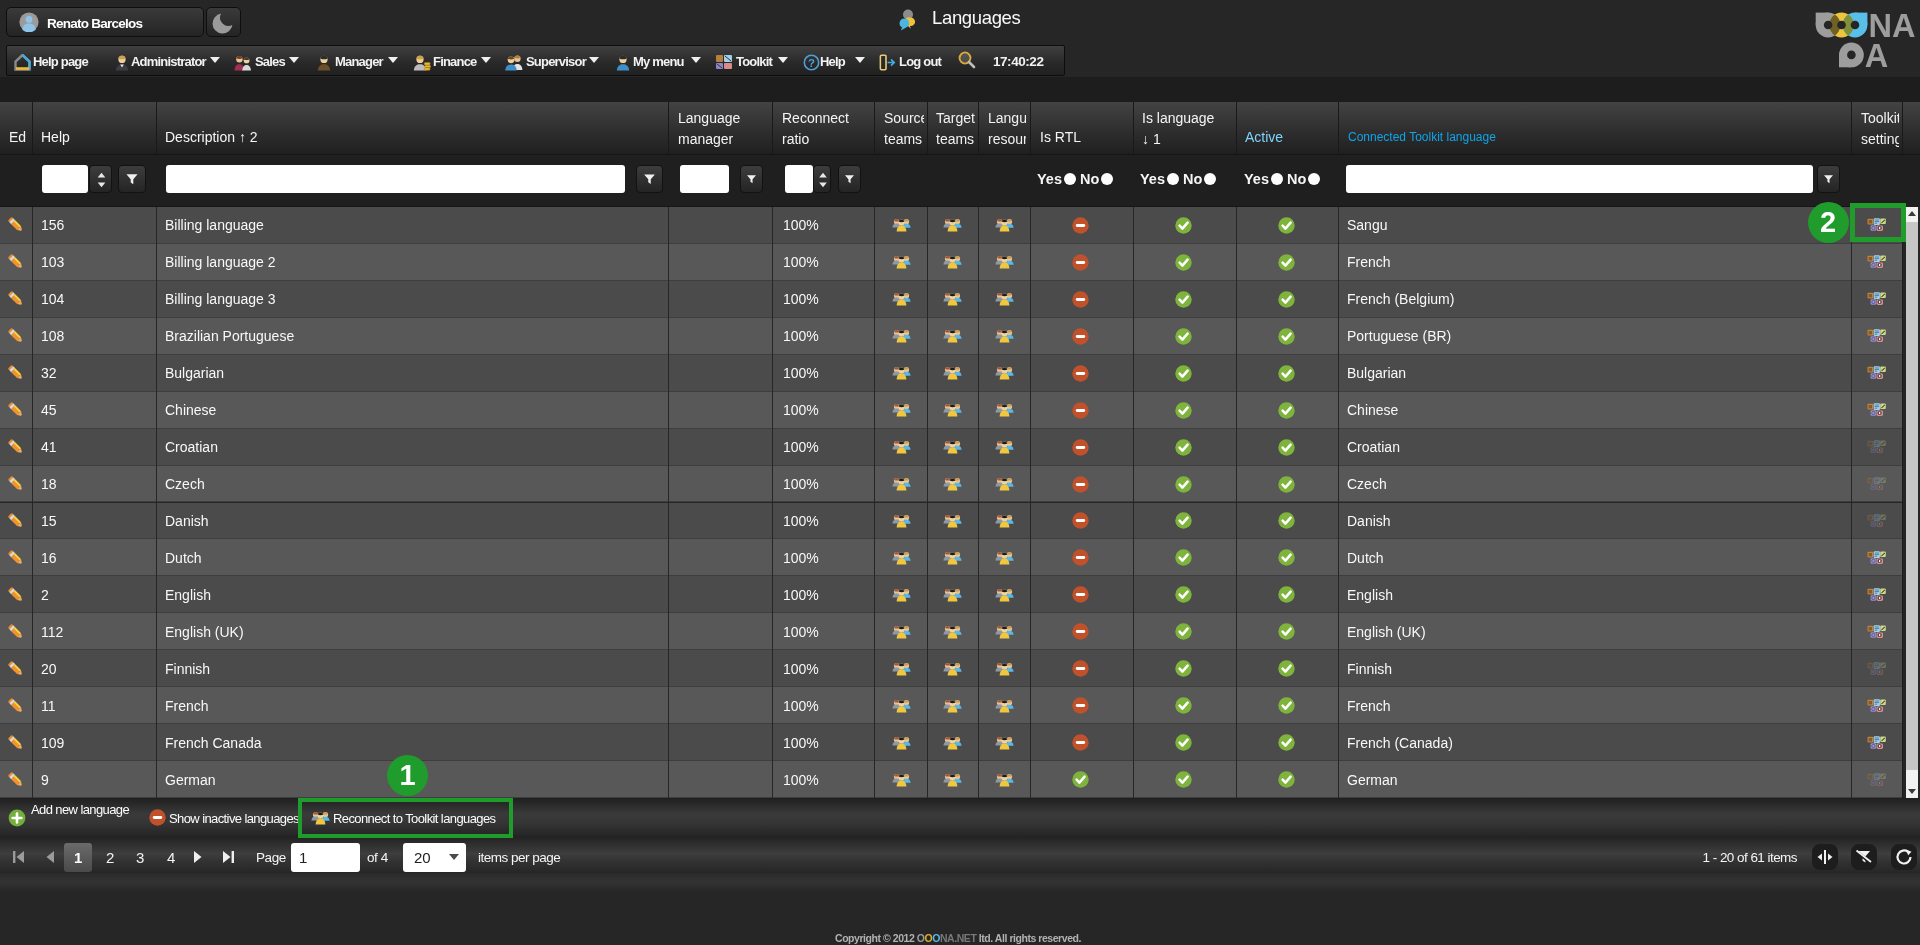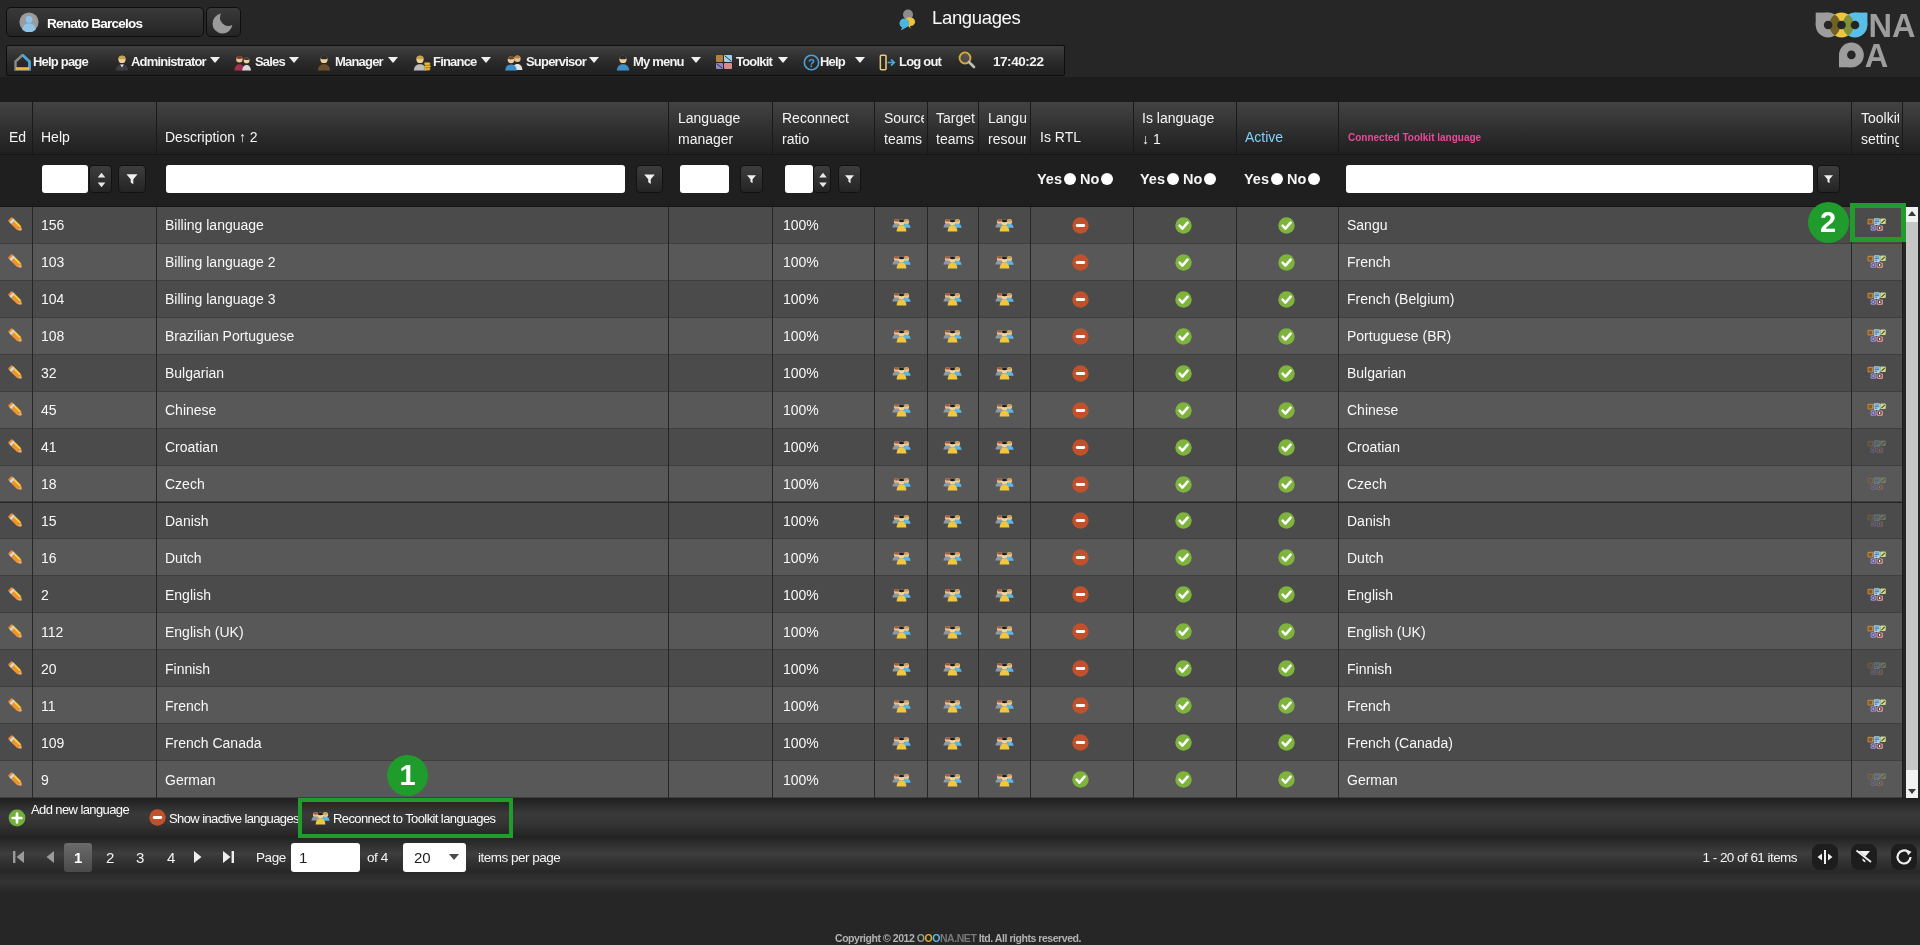--- a/index.html
+++ b/index.html
@@ -199,21 +199,21 @@
     <div class="txt" style="left:0;top:31px;transform:translateY(-50%);font-size:14px">teams</div>
   </div>
 <div class="abs" style="left:988px;top:108px;width:38px;height:44px;overflow:hidden">
     <div class="txt" style="left:0;top:10px;transform:translateY(-50%);font-size:14px">Langua</div>
     <div class="txt" style="left:0;top:31px;transform:translateY(-50%);font-size:14px">resour</div>
   </div>
 <div class="txt" style="left:1040px;top:137px;transform:translateY(-50%);font-size:14px;color:#f5f5f5;font-weight:400;">Is RTL</div>
 <div class="txt" style="left:1142px;top:118px;transform:translateY(-50%);font-size:14px;color:#f5f5f5;font-weight:400;">Is language</div>
 <div class="txt" style="left:1142px;top:139px;transform:translateY(-50%);font-size:14px;color:#f5f5f5;font-weight:400;">↓ 1</div>
 <div class="txt" style="left:1245px;top:137px;transform:translateY(-50%);font-size:14px;color:#7dd3fc;font-weight:400;">Active</div>
-<div class="txt" style="left:1348px;top:137px;transform:translateY(-50%);font-size:10px;color:#ec4899;font-weight:700;">Connected Toolkit language</div>
+<div class="txt" style="left:1348px;top:137px;transform:translateY(-50%);font-size:12px;color:#0ea5e9;font-weight:400;">Connected Toolkit language</div>
 <div class="abs" style="left:1861px;top:108px;width:38px;height:44px;overflow:hidden">
     <div class="txt" style="left:0;top:10px;transform:translateY(-50%);font-size:14px">Toolkit</div>
     <div class="txt" style="left:0;top:31px;transform:translateY(-50%);font-size:14px">setting</div>
   </div>
 <div class="abs" style="left:42px;top:164.5px;width:46px;height:28px;background:#fff;border-radius:3px"></div>
 <div class="abs" style="left:89px;top:164.5px;width:23px;height:28px;background:linear-gradient(180deg,#3d3d3d,#242424);border:1px solid #121212;border-radius:4px">
     <svg width="23" height="28" viewBox="0 0 23 28">
       <path d="M7.7 11.4 L11.5 6.8 L15.3 11.4 Z" fill="#e8e8e8"></path>
       <path d="M7.7 16.6 L11.5 21.2 L15.3 16.6 Z" fill="#e8e8e8"></path>
     </svg>

